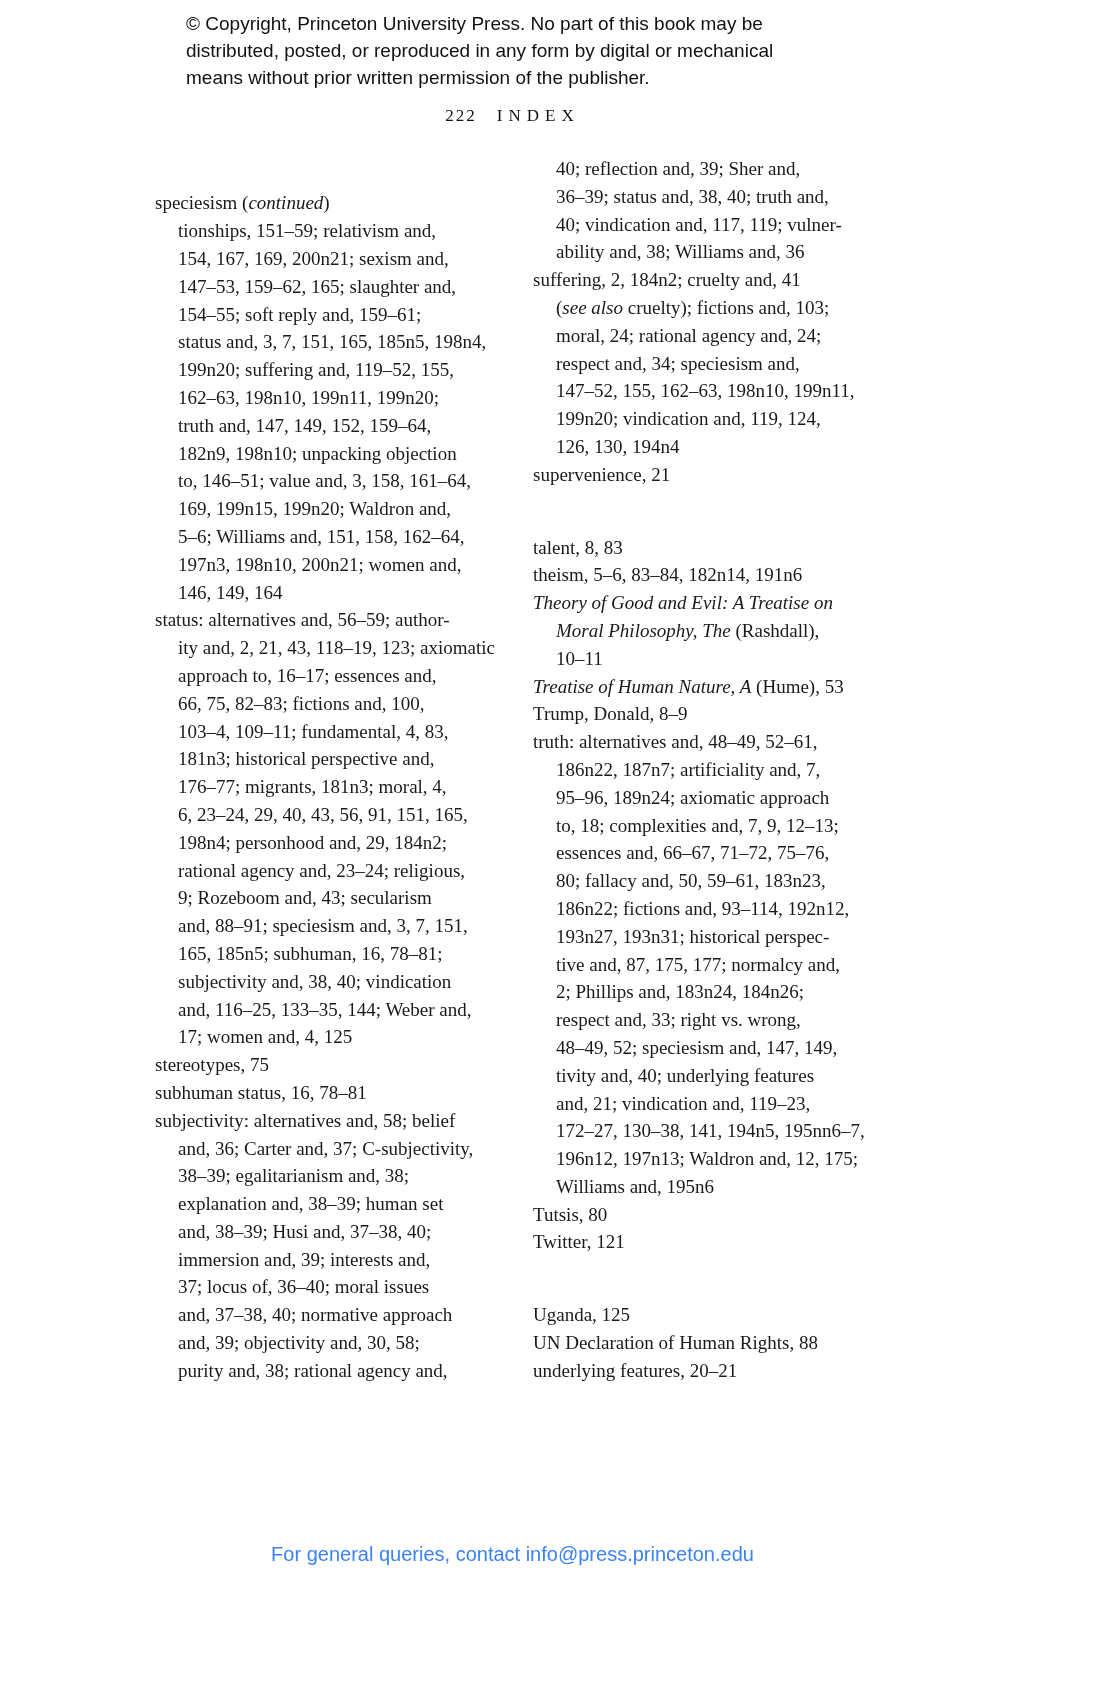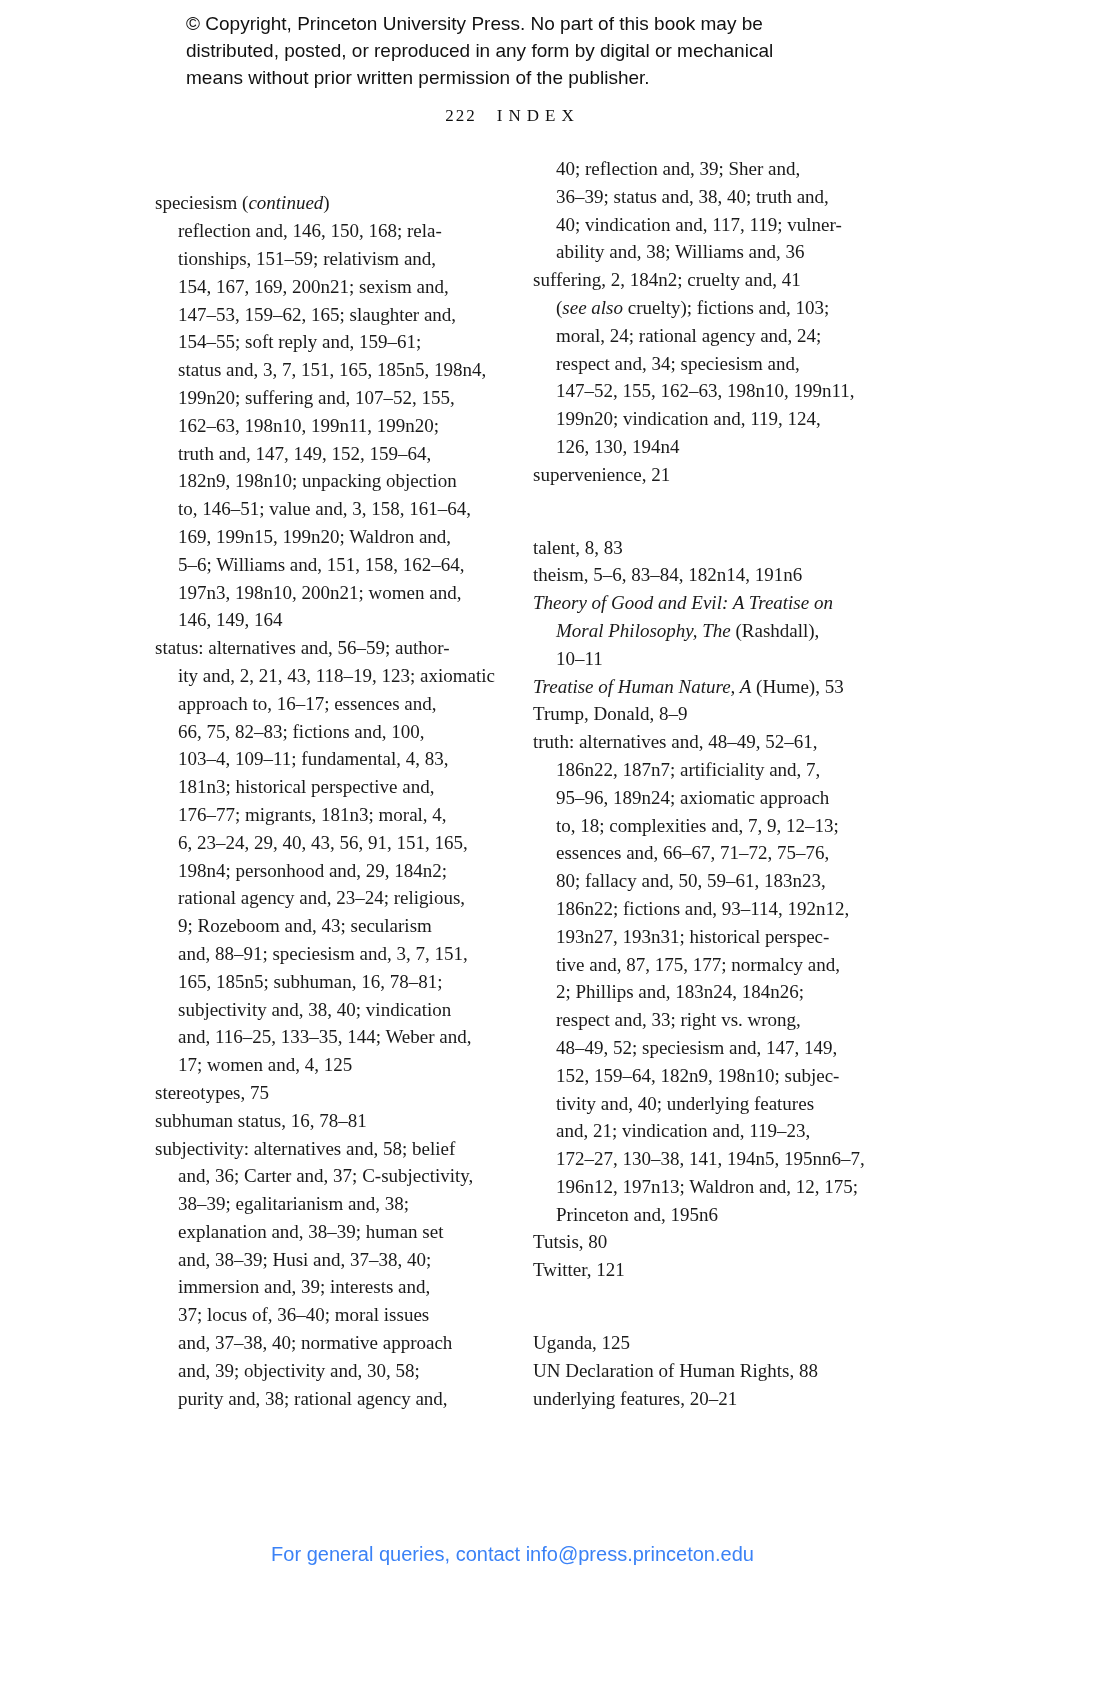--- a/index.html
+++ b/index.html
@@ -79,27 +79,26 @@
   <div>means without prior written permission of the publisher.</div>
 </div>
 
 <div class="page-header">
   <span class="page-number">222</span><span class="index-title">INDEX</span>
 </div>
 
 <div class="index-columns">
   <div class="index-col left">
       <div class="line ind0"><span>speciesism (</span><span class="it">continued</span><span>)</span></div>
-      <div class="line ind1"><span>reflection and, 146, 150, 168; rela-</span></div>
       <div class="line ind1"><span>tionships, 151–59; relativism and,</span></div>
       <div class="line ind1"><span>154, 167, 169, 200n21; sexism and,</span></div>
       <div class="line ind1"><span>147–53, 159–62, 165; slaughter and,</span></div>
       <div class="line ind1"><span>154–55; soft reply and, 159–61;</span></div>
       <div class="line ind1"><span>status and, 3, 7, 151, 165, 185n5, 198n4,</span></div>
-      <div class="line ind1"><span>199n20; suffering and, 107–52, 155,</span></div>
+      <div class="line ind1"><span>199n20; suffering and, 119–52, 155,</span></div>
       <div class="line ind1"><span>162–63, 198n10, 199n11, 199n20;</span></div>
       <div class="line ind1"><span>truth and, 147, 149, 152, 159–64,</span></div>
       <div class="line ind1"><span>182n9, 198n10; unpacking objection</span></div>
       <div class="line ind1"><span>to, 146–51; value and, 3, 158, 161–64,</span></div>
       <div class="line ind1"><span>169, 199n15, 199n20; Waldron and,</span></div>
       <div class="line ind1"><span>5–6; Williams and, 151, 158, 162–64,</span></div>
       <div class="line ind1"><span>197n3, 198n10, 200n21; women and,</span></div>
       <div class="line ind1"><span>146, 149, 164</span></div>
       <div class="line ind0"><span>status: alternatives and, 56–59; author-</span></div>
       <div class="line ind1"><span>ity and, 2, 21, 43, 118–19, 123; axiomatic</span></div>
@@ -155,26 +154,25 @@
       <div class="line ind1"><span>95–96, 189n24; axiomatic approach</span></div>
       <div class="line ind1"><span>to, 18; complexities and, 7, 9, 12–13;</span></div>
       <div class="line ind1"><span>essences and, 66–67, 71–72, 75–76,</span></div>
       <div class="line ind1"><span>80; fallacy and, 50, 59–61, 183n23,</span></div>
       <div class="line ind1"><span>186n22; fictions and, 93–114, 192n12,</span></div>
       <div class="line ind1"><span>193n27, 193n31; historical perspec-</span></div>
       <div class="line ind1"><span>tive and, 87, 175, 177; normalcy and,</span></div>
       <div class="line ind1"><span>2; Phillips and, 183n24, 184n26;</span></div>
       <div class="line ind1"><span>respect and, 33; right vs. wrong,</span></div>
       <div class="line ind1"><span>48–49, 52; speciesism and, 147, 149,</span></div>
-      <div class="line ind1"><span>152, 159–64, 182n9, 198n10; subjec-</span></div>
       <div class="line ind1"><span>tivity and, 40; underlying features</span></div>
       <div class="line ind1"><span>and, 21; vindication and, 119–23,</span></div>
       <div class="line ind1"><span>172–27, 130–38, 141, 194n5, 195nn6–7,</span></div>
       <div class="line ind1"><span>196n12, 197n13; Waldron and, 12, 175;</span></div>
-      <div class="line ind1"><span>Princeton and, 195n6</span></div>
+      <div class="line ind1"><span>Williams and, 195n6</span></div>
       <div class="line ind0"><span>Tutsis, 80</span></div>
       <div class="line ind0"><span>Twitter, 121</span></div>
       <div class="line ind0 gap"><span>Uganda, 125</span></div>
       <div class="line ind0"><span>UN Declaration of Human Rights, 88</span></div>
       <div class="line ind0"><span>underlying features, 20–21</span></div>
     </div>
 </div>
 
 <div class="footer">For general queries, contact info@press.princeton.edu</div>
 

